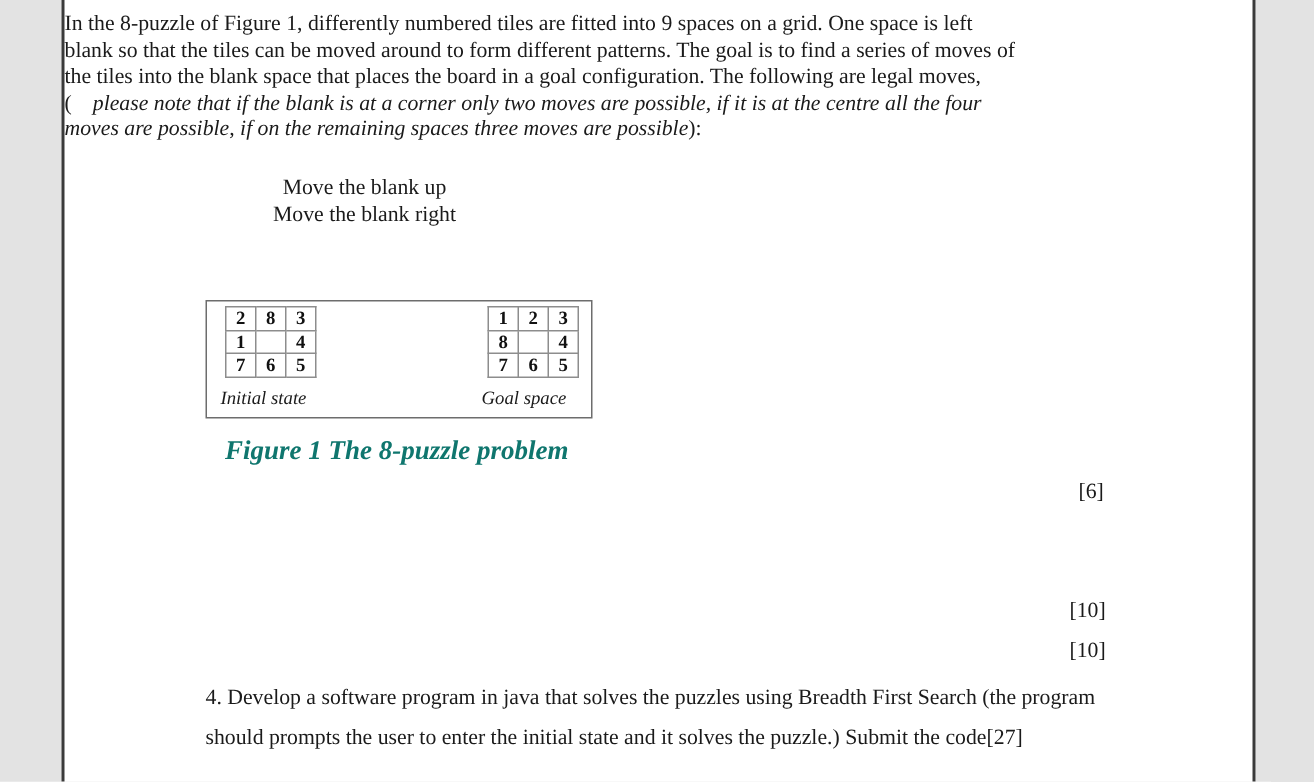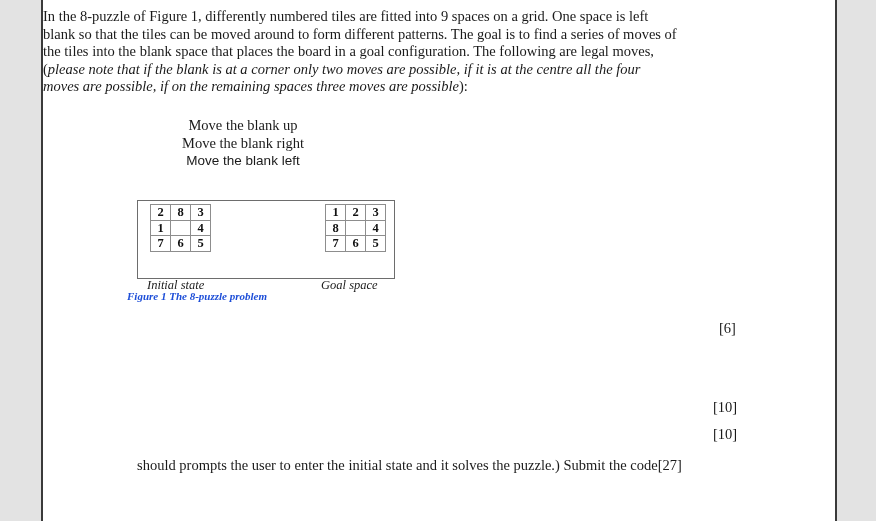--- a/index.html
+++ b/index.html
@@ -42,21 +42,21 @@
     color: #1a1a1a;
     text-align: left;
     margin: 0;
   }
   #intro-paragraph {
     position: absolute;
     left: 0;
     top: 8px;
     width: 636px;
   }
-  .ital { font-style: italic; }
+  .ital { font-style: italic; padding-left: 14px; }
 
   #moves-list {
     position: absolute;
     left: 0;
     top: 117px;
     list-style: none;
     margin: 0;
     padding: 0;
     width: 400px;
     text-align: center;
@@ -104,33 +104,32 @@
   #grid-goal { left: 187px; }
 
   .grid-caption {
     position: absolute;
     top: 57px;
     font-style: italic;
     font-size: 12.5px;
     color: #1a1a1a;
     font-family: "Liberation Serif", serif;
     white-space: nowrap;
-    margin-top: 20px;
   }
   #caption-initial { left: 9px; }
   #caption-goal { left: 183px; }
 
   #figure-caption {
     position: absolute;
-    left: 84px;
+    left: 107px;
     top: 290px;
     font-style: italic;
     font-weight: bold;
-    font-size: 11px;
-    color: #1d4ed8;
+    font-size: 18px;
+    color: #0f766e;
     white-space: nowrap;
   }
 
   
   .mark {
     position: absolute;
     font-size: 14.5px;
     color: #1a1a1a;
     font-family: "Liberation Serif", serif;
   }
@@ -161,21 +160,20 @@
 <div class="left-margin-strip"></div>
 <div class="right-margin-strip"></div>
 
 <div id="page-sheet">
 
   <p id="intro-paragraph" class="para"><span>In the 8-puzzle of Figure 1, differently numbered tiles are fitted into 9 spaces on a grid. One space is left blank so that the tiles can be moved around to form different patterns. The goal is to find a series of moves of the tiles into the blank space that places the board in a goal configuration. The following are legal moves, (</span><span class="ital">please note that if the blank is at a corner only two moves are possible, if it is at the centre all the four moves are possible, if on the remaining spaces three moves are possible</span><span>):</span></p>
 
   <ul id="moves-list">
     <li>Move the blank up</li>
     <li>Move the blank right</li>
-    <li class="sans">Move the blank left</li>
   </ul>
 
   <div id="figure-box">
 
     <table class="puzzle-grid" id="grid-initial">
       <tbody>
           <tr>
         <td>2</td>
         <td>8</td>
         <td>3</td>
@@ -217,16 +215,17 @@
     <div class="grid-caption" id="caption-goal">Goal space</div>
   </div>
 
   <div id="figure-caption">Figure 1 The 8-puzzle problem</div>
 
   <div class="mark" id="mark-6">[6]</div>
   <div class="mark" id="mark-10a">[10]</div>
   <div class="mark" id="mark-10b">[10]</div>
 
   <div id="question4" class="para">
+    <span>4. Develop a software program in java that solves the puzzles using Breadth First Search (the  program</span>
     <span class="q4-line2"><span>should prompts the user to enter the initial state and it solves the puzzle.) Submit the code</span><span class="mark-inline">[27]</span></span>
   </div>
 
 </div>
 
 </body></html>

